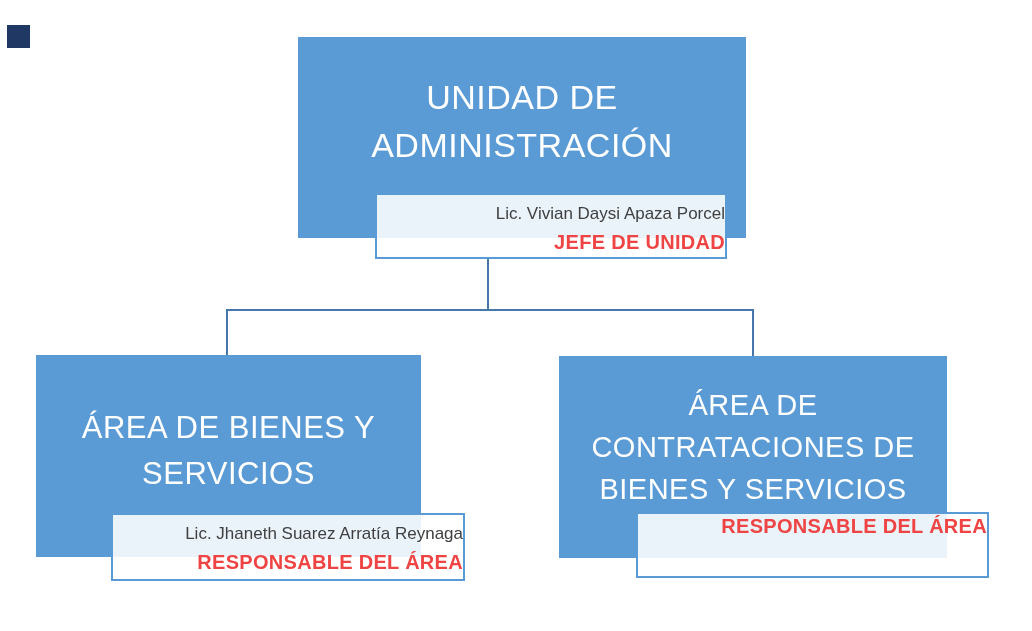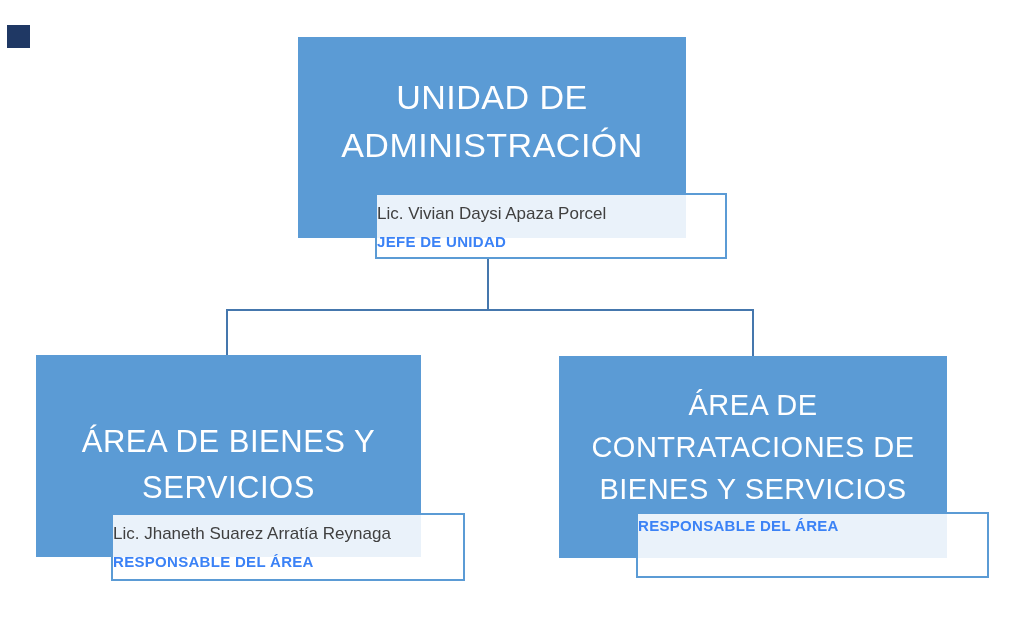--- a/index.html
+++ b/index.html
@@ -20,49 +20,49 @@
   }
   .bluebox {
     position: absolute;
     background: #5B9BD5;
     color: #FFFFFF;
     text-align: center;
     z-index: 1;
     box-sizing: border-box;
   }
   .bluebox .title { letter-spacing: 0.5px; font-weight: 400; }
-  #root-box   { left: 298px; top: 37px;  width: 388px; height: 201px; }
+  #root-box   { left: 298px; top: 37px;  width: 448px; height: 201px; }
   #root-box .title  { padding-top: 36px; font-size: 34px; line-height: 48px; }
   #left-box   { left: 36px;  top: 355px; width: 385px; height: 202px; }
-  #left-box .title  { padding-top: 64px; font-size: 31px; line-height: 46px; }
+  #left-box .title  { padding-top: 50px; font-size: 31px; line-height: 46px; }
   #right-box  { left: 559px; top: 356px; width: 388px; height: 202px; }
   #right-box .title { padding-top: 28px; font-size: 29px; line-height: 42px; }
 
   .label-card {
     position: absolute;
     background: rgba(255, 255, 255, 0.87);
     border: 2px solid #5B9BD5;
     box-sizing: border-box;
-    text-align: left;
+    text-align: right;
     z-index: 2;
   }
   #root-label  { left: 375px; top: 193px; width: 352px; height: 66px; }
   #left-label  { left: 111px; top: 513px; width: 354px; height: 68px; }
   #right-label { left: 636px; top: 512px; width: 353px; height: 66px; }
   .person-name {
     color: #404040;
     font-size: 17px;
     line-height: 32px;
     padding-top: 3px;
     white-space: nowrap;
   }
   .person-role {
-    color: #3b82f6;
+    color: #ef4444;
     font-weight: bold;
-    font-size: 15px;
+    font-size: 20px;
     line-height: 24px;
     letter-spacing: 0.3px;
     white-space: nowrap;
   }
   .connector {
     position: absolute;
     background: #4577AD;
     z-index: 0;
   }
   #conn-stub       { left: 487px; top: 259px; width: 2px;   height: 51px; }

